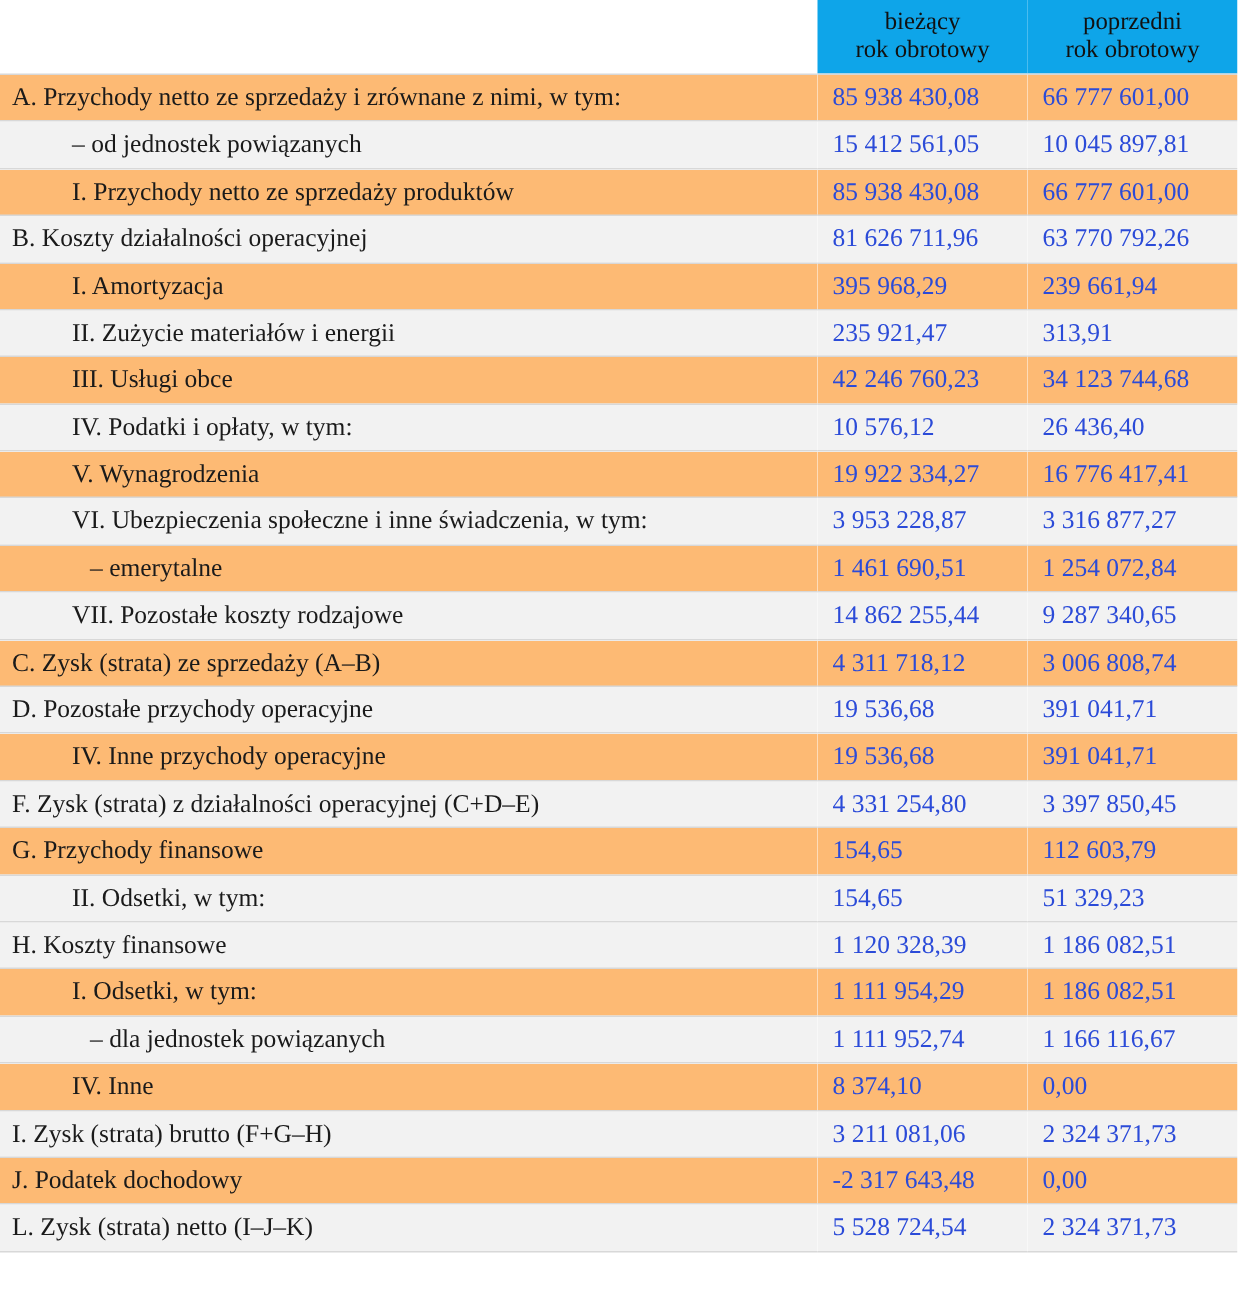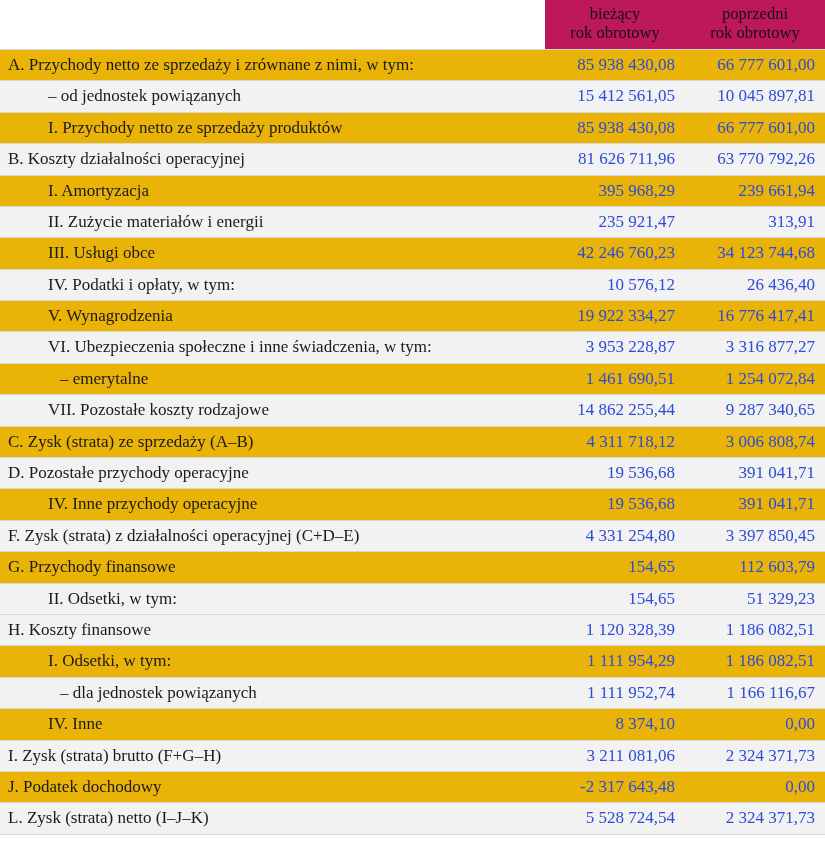--- a/index.html
+++ b/index.html
@@ -25,44 +25,43 @@
   table.pl-table col.c-prev  { width: 140px; }
 
   thead th {
     font-weight: normal;
     font-size: 16.5px;
     line-height: 1.18;
     color: #111111;
     padding: 4px 10px 6px 10px;
     vertical-align: bottom;
     text-align: center;
-    background: #be185d;
+    background: #0ea5e9;
     border: none;
   }
   thead th.head-blank { background: #ffffff; }
 
   tbody td {
     padding: 5px 10px;
     border-top: 1px solid #d8d8d8;
     border-bottom: 1px solid #d8d8d8;
     line-height: 1.2;
     vertical-align: middle;
     white-space: nowrap;
     overflow: hidden;
     text-overflow: ellipsis;
   }
-  tbody tr.row-odd td { background: #eab308; }
+  tbody tr.row-odd td { background: #fdba74; }
   tbody tr.row-even td { background: #f2f2f2; }
 
   td.label {
     text-align: left;
     color: #1a1a1a;
   }
   td.num {
-    text-align: right;
     color: #2b4bd8;
     font-variant-numeric: tabular-nums;
   }
   
   .ind0 { padding-left: 8px; }
   .ind1 { padding-left: 48px; }
   .ind2 { padding-left: 60px; }
 </style>
 </head>
 <body>

